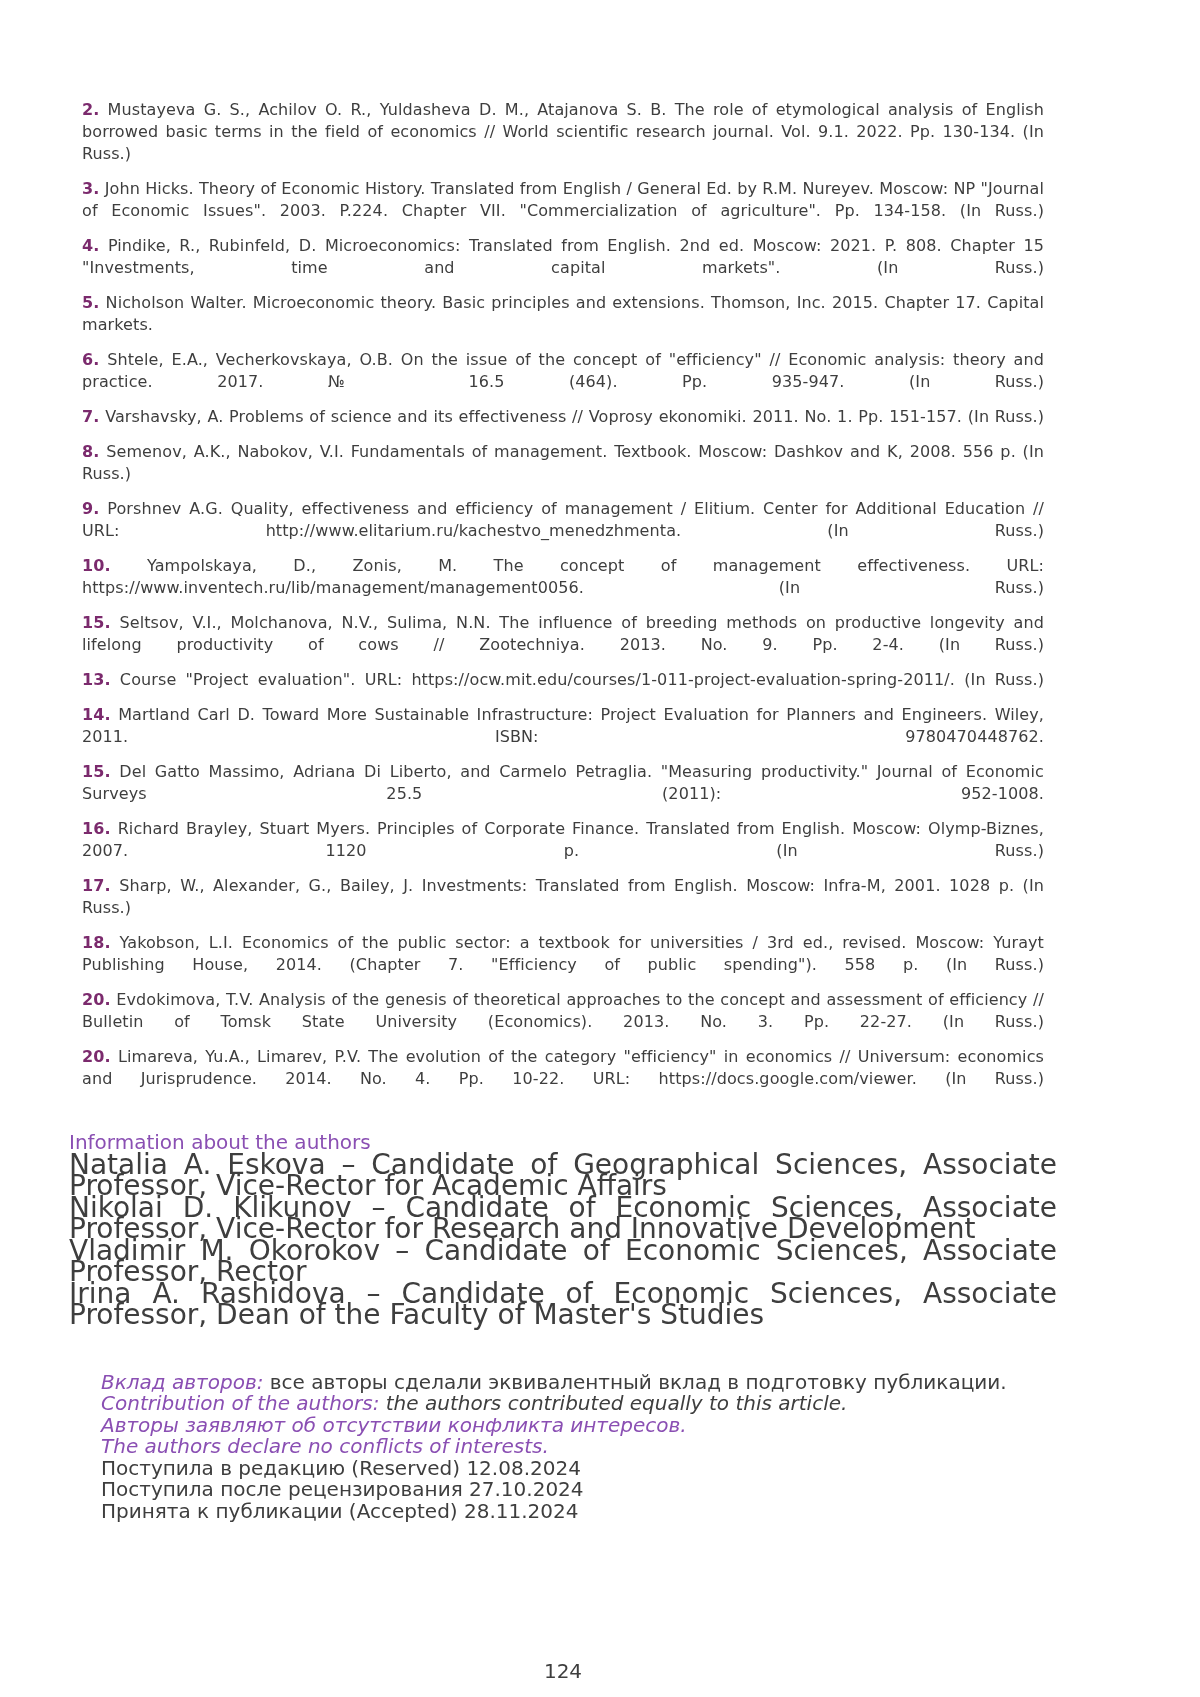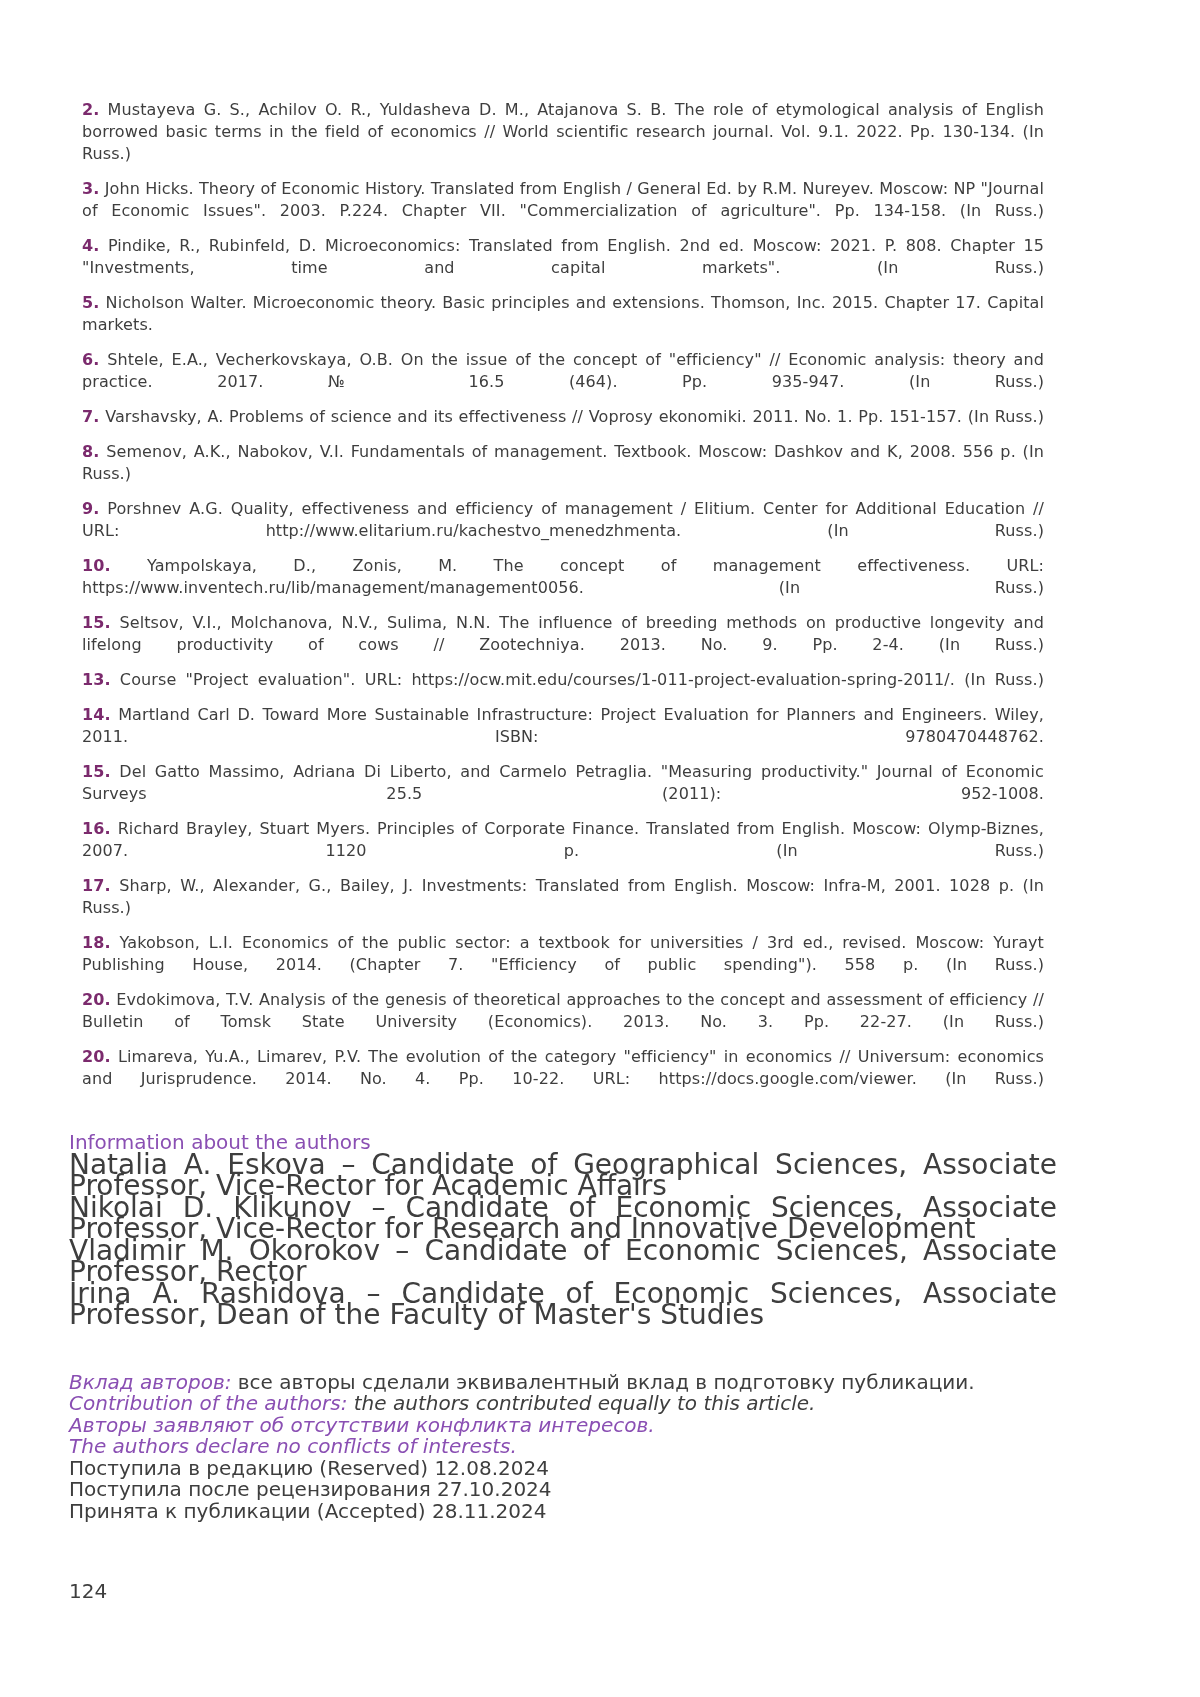--- a/index.html
+++ b/index.html
@@ -46,38 +46,38 @@
     line-height:21.5px;
   }
   .author-line{
     margin:0;
     font-size:28px;
     line-height:21.5px;
     text-align:justify;
     text-align-last:left;
   }
   
-  .contrib{margin-top:46px;}
+  .contrib{margin-top:46px;margin-left:32px;}
   .contrib-line{
     margin:0;
     font-size:20px;
     line-height:21.5px;
     text-align:justify;
     text-align-last:left;
   }
   .seg-accent-italic{color:var(--accent);font-style:italic;}
   .seg-italic{font-style:italic;}
   .seg-normal{}
   
   .pagenum{
     position:absolute;
-    top:1580px;
+    top:1660px;
     left:69px;
     width:988px;
-    text-align:left;
+    text-align:center;
     font-size:20px;
     line-height:22px;
     color:var(--text);
   }
 </style>
 </head>
 <body>
 
 <div class="page">
   <div class="content">

